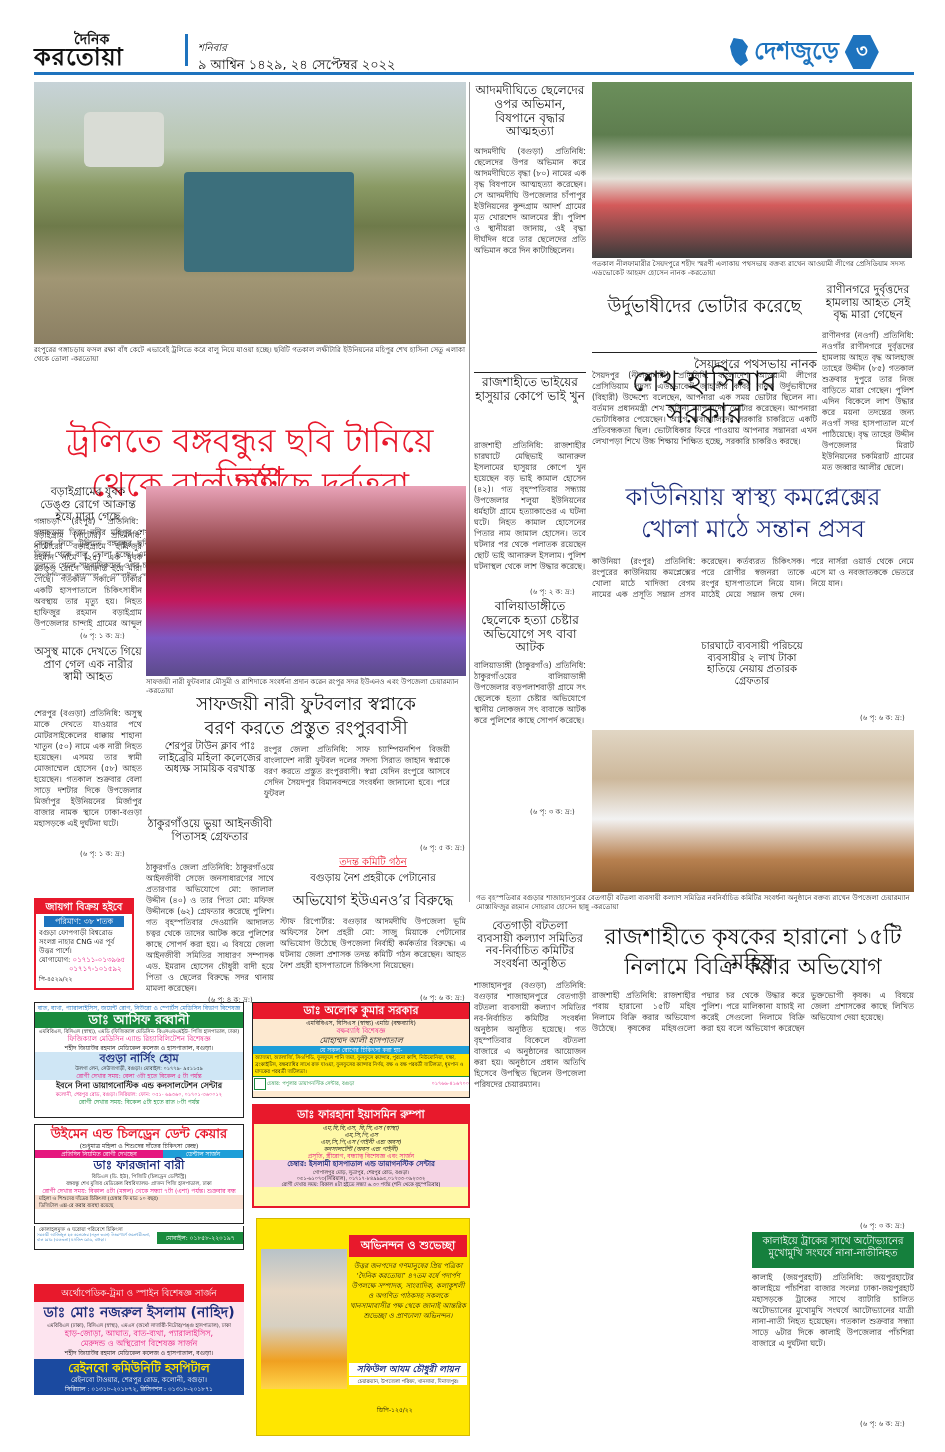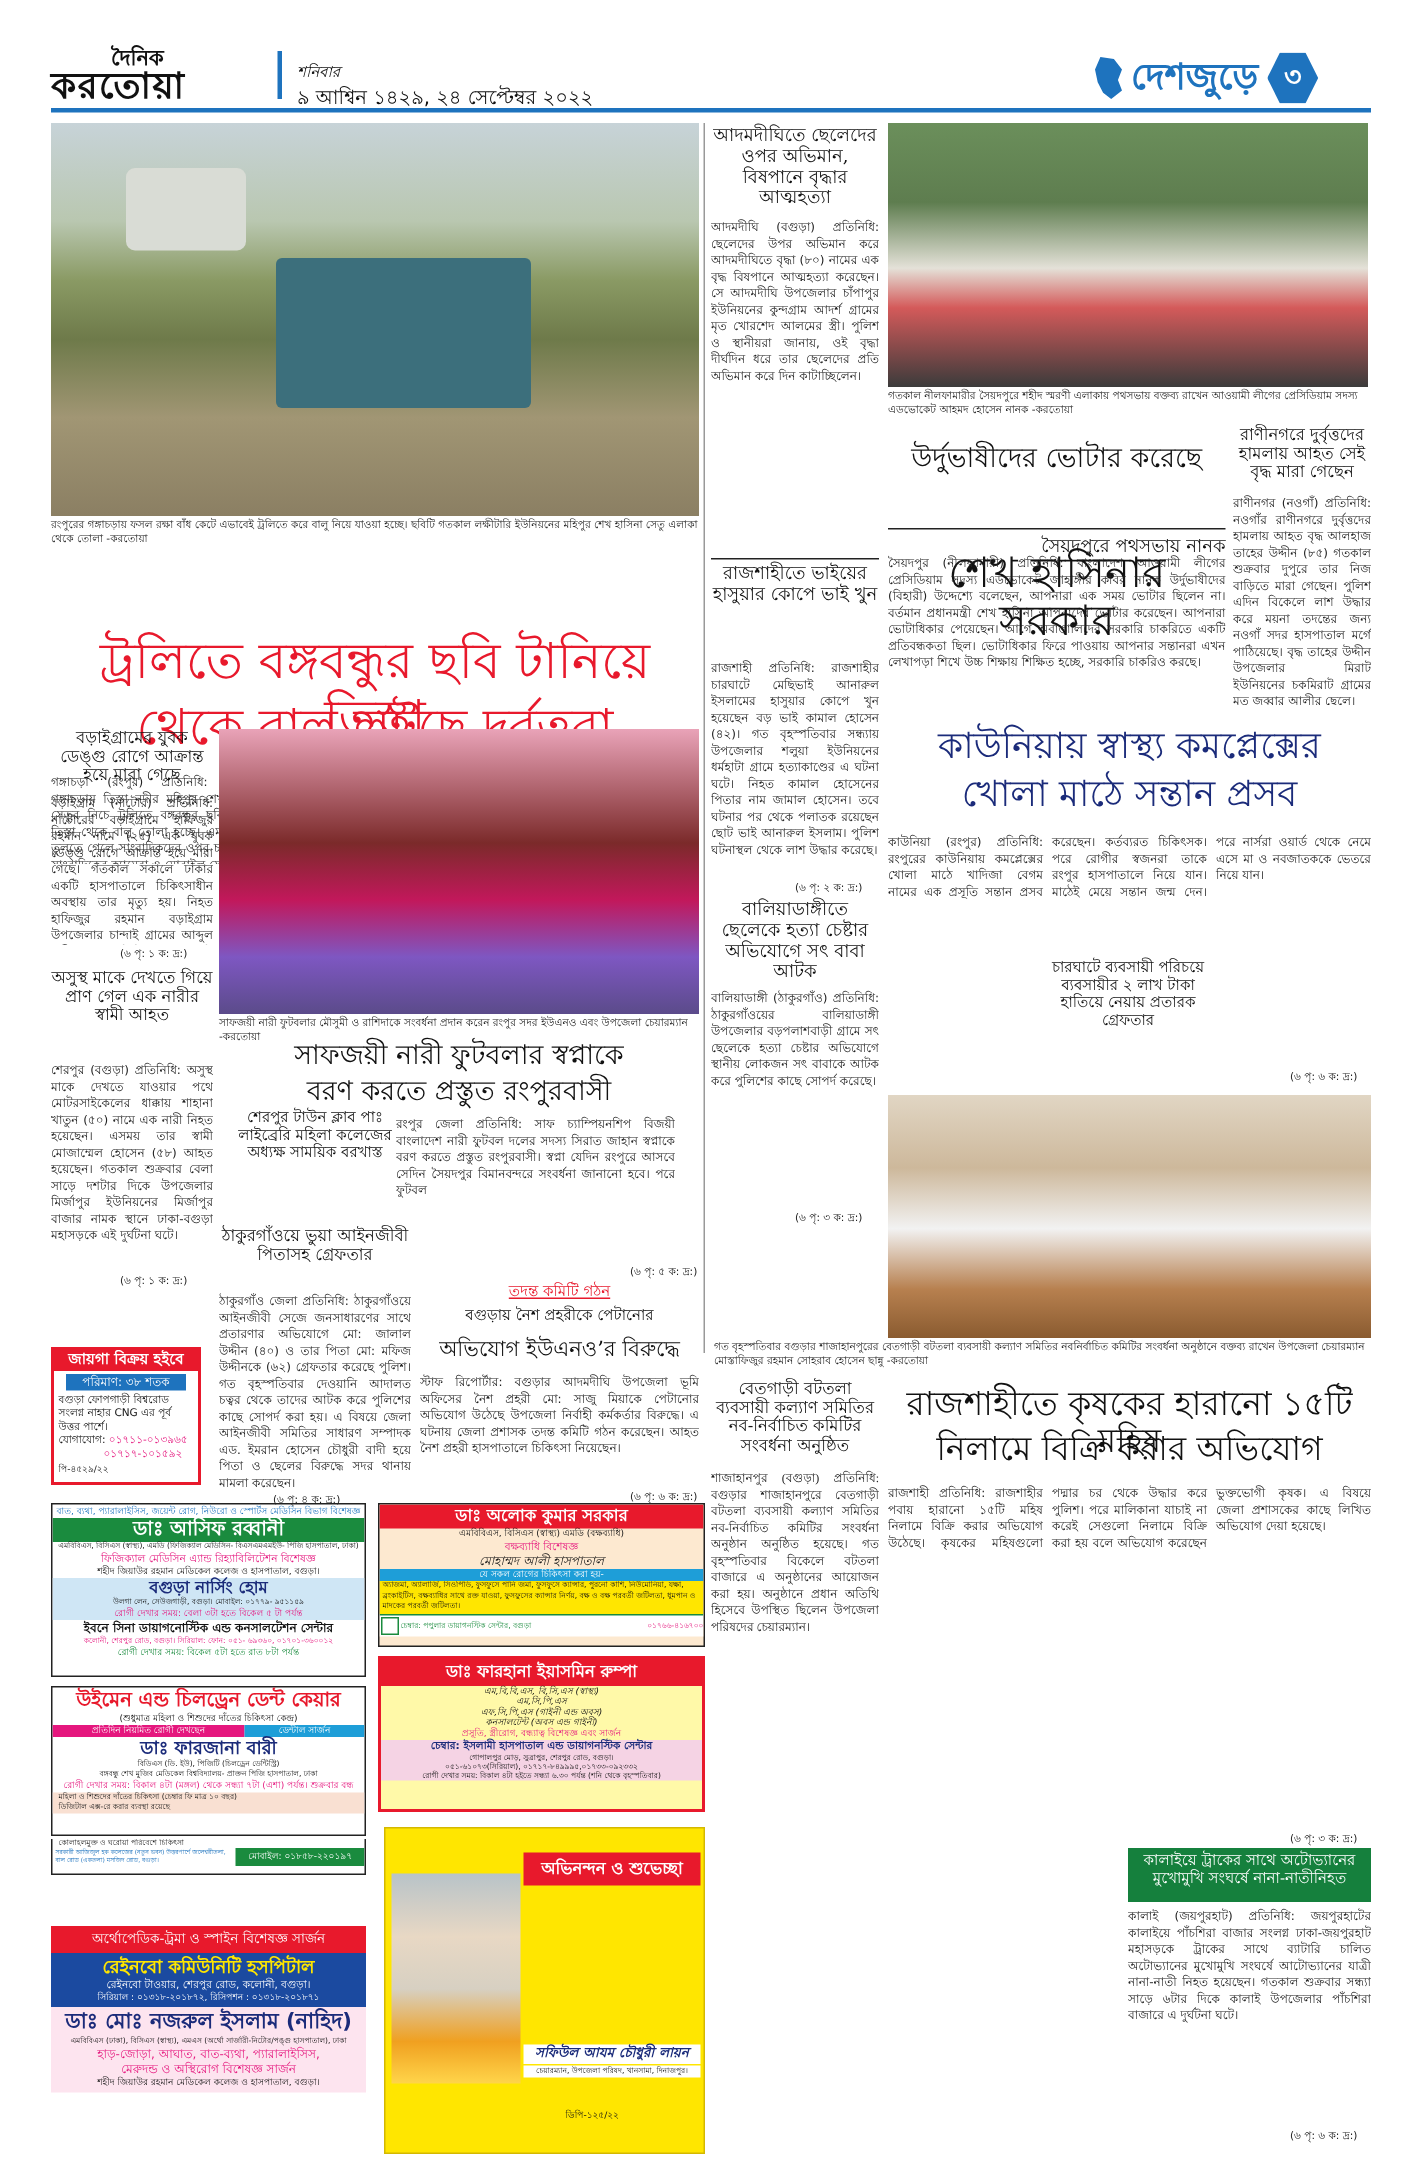--- a/index.html
+++ b/index.html
@@ -108,21 +108,21 @@
 <div class="abs caption" style="left:420px;top:844px;">(৬ পৃ: ৫ ক: দ্র:)</div>
 
 <div class="abs hl" style="left:146px;top:700px;width:128px;font-size:10px;top:740px;">শেরপুর টাউন ক্লাব পাঃ লাইব্রেরি মহিলা কলেজের অধ্যক্ষ সাময়িক বরখাস্ত</div>
 
 <div class="abs hl" style="left:34px;top:646px;width:108px;font-size:11px;">অসুস্থ মাকে দেখতে গিয়ে প্রাণ গেল এক নারীর স্বামী আহত</div>
 <div class="abs bodytext" style="left:34px;top:708px;width:108px;height:140px;">শেরপুর (বগুড়া) প্রতিনিধি: অসুস্থ মাকে দেখতে যাওয়ার পথে মোটরসাইকেলের ধাক্কায় শাহানা খাতুন (৫০) নামে এক নারী নিহত হয়েছেন। এসময় তার স্বামী মোজাম্মেল হোসেন (৫৮) আহত হয়েছেন। গতকাল শুক্রবার বেলা সাড়ে দশটার দিকে উপজেলার মির্জাপুর ইউনিয়নের মির্জাপুর বাজার নামক স্থানে ঢাকা-বগুড়া মহাসড়কে এই দুর্ঘটনা ঘটে।</div>
 <div class="abs caption" style="left:80px;top:850px;">(৬ পৃ: ১ ক: দ্র:)</div>
 
 <div class="abs hl" style="left:146px;top:810px;width:128px;font-size:11px;top:818px;">ঠাকুরগাঁওয়ে ভুয়া আইনজীবী পিতাসহ গ্রেফতার</div>
 <div class="abs bodytext" style="left:146px;top:862px;width:128px;height:130px;">ঠাকুরগাঁও জেলা প্রতিনিধি: ঠাকুরগাঁওয়ে আইনজীবী সেজে জনসাধারণের সাথে প্রতারণার অভিযোগে মো: জালাল উদ্দীন (৪০) ও তার পিতা মো: মফিজ উদ্দীনকে (৬২) গ্রেফতার করেছে পুলিশ। গত বৃহস্পতিবার দেওয়ানি আদালত চত্বর থেকে তাদের আটক করে পুলিশের কাছে সোপর্দ করা হয়। এ বিষয়ে জেলা আইনজীবী সমিতির সাধারণ সম্পাদক এড. ইমরান হোসেন চৌধুরী বাদী হয়ে পিতা ও ছেলের বিরুদ্ধে সদর থানায় মামলা করেছেন।</div>
-<div class="abs caption" style="left:182px;top:996px;">(৬ পৃ: ৪ ক: দ্র:)</div>
+<div class="abs caption" style="left:208px;top:996px;">(৬ পৃ: ৪ ক: দ্র:)</div>
 
 <div class="abs hl" style="left:280px;top:856px;width:186px;font-size:10px;text-decoration:underline;color:#e8192c;">তদন্ত কমিটি গঠন</div>
 <div class="abs hl" style="left:280px;top:872px;width:186px;font-size:10px;">বগুড়ায় নৈশ প্রহরীকে পেটানোর</div>
 <div class="abs hl" style="left:280px;top:892px;width:186px;font-size:14px;">অভিযোগ ইউএনও’র বিরুদ্ধে</div>
 <div class="abs bodytext" style="left:280px;top:916px;width:186px;height:76px;">স্টাফ রিপোর্টার: বগুড়ার আদমদীঘি উপজেলা ভূমি অফিসের নৈশ প্রহরী মো: সাজু মিয়াকে পেটানোর অভিযোগ উঠেছে উপজেলা নির্বাহী কর্মকর্তার বিরুদ্ধে। এ ঘটনায় জেলা প্রশাসক তদন্ত কমিটি গঠন করেছেন। আহত নৈশ প্রহরী হাসপাতালে চিকিৎসা নিয়েছেন।</div>
 <div class="abs caption" style="left:420px;top:994px;">(৬ পৃ: ৬ ক: দ্র:)</div>
 
 <div class="abs ad" style="left:34px;top:898px;width:100px;height:92px;border:2px solid #e8192c;background:#fff;">
   <div style="background:#e8192c;color:#fff;font-size:10px;font-weight:bold;line-height:14px;">জায়গা বিক্রয় হইবে</div>
   <div style="background:#1e73be;color:#fff;font-size:8px;margin:2px 8px;line-height:11px;">পরিমাণ: ৩৮ শতক</div>
@@ -170,31 +170,31 @@
 <div class="abs ad" style="left:34px;top:1226px;width:210px;height:24px;border-top:none;">
   <div style="font-size:5px;line-height:6px;text-align:left;padding-left:4px;">কোলাহলমুক্ত ও ঘরোয়া পরিবেশে চিকিৎসা</div>
   <div style="display:flex;">
     <span style="font-size:4px;line-height:5px;color:#1e73be;flex:1.4;text-align:left;padding-left:2px;">সরকারী আজিজুল হক কলেজের (নতুন ভবন) উত্তরপার্শে জলেশ্বরীতলা, বাল রোড (একতলা) মসজিদ রোড, বগুড়া।</span>
     <span style="background:#1a8b3e;color:#fff;font-size:6px;line-height:12px;flex:1;">মোবাইল: ০১৮৫৮-২২০১৯৭</span>
   </div>
 </div>
 
 <div class="abs ad" style="left:34px;top:1284px;width:210px;height:136px;border:none;">
   <div style="background:#e8192c;color:#fff;font-size:9px;line-height:18px;">অর্থোপেডিক-ট্রমা ও স্পাইন বিশেষজ্ঞ সার্জন</div>
-  <div style="background:#1b4aa0;color:#fff;padding:2px 0;">
-    <div style="font-size:12px;font-weight:bold;color:#ffe600;line-height:15px;">রেইনবো কমিউনিটি হসপিটাল</div>
-    <div style="font-size:7px;line-height:9px;">রেইনবো টাওয়ার, শেরপুর রোড, কলোনী, বগুড়া।</div>
-    <div style="font-size:6px;line-height:8px;">সিরিয়াল : ০১৩১৮-২০১৮৭২, রিসিপশন : ০১৩১৮-২০১৮৭১</div>
-  </div>
   <div style="background:#fde4ef;padding-bottom:2px;">
     <div style="font-size:14px;font-weight:bold;color:#1b2b7a;line-height:20px;">ডাঃ মোঃ নজরুল ইসলাম (নাহিদ)</div>
     <div style="font-size:5px;line-height:7px;">এমবিবিএস (ঢাকা), বিসিএস (স্বাস্থ্য), এমএস (অর্থো সার্জারী-নিটোর/পঙ্গু হাসপাতাল), ঢাকা</div>
     <div style="font-size:8px;color:#e5177e;line-height:10px;">হাড়-জোড়া, আঘাত, বাত-ব্যথা, প্যারালাইসিস,</div>
     <div style="font-size:8px;color:#e5177e;line-height:10px;">মেরুদন্ড ও অস্থিরোগ বিশেষজ্ঞ সার্জন</div>
     <div style="font-size:6px;line-height:8px;">শহীদ জিয়াউর রহমান মেডিকেল কলেজ ও হাসপাতাল, বগুড়া।</div>
+  </div>
+  <div style="background:#1b4aa0;color:#fff;padding:2px 0;">
+    <div style="font-size:12px;font-weight:bold;color:#ffe600;line-height:15px;">রেইনবো কমিউনিটি হসপিটাল</div>
+    <div style="font-size:7px;line-height:9px;">রেইনবো টাওয়ার, শেরপুর রোড, কলোনী, বগুড়া।</div>
+    <div style="font-size:6px;line-height:8px;">সিরিয়াল : ০১৩১৮-২০১৮৭২, রিসিপশন : ০১৩১৮-২০১৮৭১</div>
   </div>
 </div>
 
 <div class="abs ad" style="left:252px;top:1002px;width:218px;height:96px;background:#fde9d0;">
   <div style="background:#e8192c;color:#fff;font-size:11px;font-weight:bold;line-height:16px;">ডাঃ অলোক কুমার সরকার</div>
   <div style="font-size:6px;line-height:8px;">এমবিবিএস, বিসিএস (স্বাস্থ্য) এমডি (বক্ষব্যাধি)</div>
   <div style="font-size:7px;color:#e5177e;line-height:9px;">বক্ষব্যাধি বিশেষজ্ঞ</div>
   <div style="font-size:8px;font-style:italic;line-height:10px;">মোহাম্মদ আলী হাসপাতাল</div>
   <div style="background:#1e9ed8;color:#fff;font-size:6px;line-height:8px;">যে সকল রোগের চিকিৎসা করা হয়-</div>
   <div style="background:#ffe600;font-size:5px;line-height:7px;text-align:left;padding:0 2px;height:22px;overflow:hidden;">অ্যাজমা, অ্যালার্জি, সিওপিডি, ফুসফুসে পানি জমা, ফুসফুসে ক্যান্সার, পুরনো কাশি, নিউমোনিয়া, যক্ষা, ব্রংকাইটিস, বক্ষব্যাধির সাথে রক্ত যাওয়া, ফুসফুসের ক্যান্সার নির্ণয়, বক্ষ ও বক্ষ পরবর্তী জটিলতা, ধূমপান ও মাদকের পরবর্তী জটিলতা।</div>
@@ -216,16 +216,17 @@
     <div style="font-size:7px;font-weight:bold;color:#1b2b7a;line-height:9px;">চেম্বার: ইসলামী হাসপাতাল এন্ড ডায়াগনস্টিক সেন্টার</div>
     <div style="font-size:5px;line-height:6px;">গোপালপুর মোড়, সুত্রাপুর, শেরপুর রোড, বগুড়া।</div>
     <div style="font-size:5px;line-height:6px;">০৫১-৬১০৭৩(সিরিয়াল), ০১৭১৭-৮৪৯৯৯৫,০১৭৩৩-০৯২৩৩২</div>
     <div style="font-size:5px;line-height:6px;">রোগী দেখার সময়: বিকাল ৪টা হইতে সন্ধ্যা ৬.৩০ পর্যন্ত (শনি থেকে বৃহস্পতিবার)</div>
   </div>
 </div>
 
 <div class="abs" style="left:256px;top:1218px;width:214px;height:218px;background:#ffe600;border:1px solid #d4b800;overflow:hidden;">
   <div style="position:absolute;left:4px;top:30px;width:86px;height:140px;background:linear-gradient(180deg,#b8c3c8 0%,#e8d8c4 30%,#d7d0c2 55%,#f0a020 80%,#ffd54a 100%);"></div>
   <div style="position:absolute;left:92px;top:16px;width:118px;background:#e8192c;color:#fff;font-size:11px;font-weight:bold;text-align:center;line-height:22px;">অভিনন্দন ও শুভেচ্ছা</div>
+  <div style="position:absolute;left:92px;top:42px;width:118px;font-size:7px;line-height:10px;text-align:center;font-style:italic;">উত্তর জনপদের গণমানুষের প্রিয় পত্রিকা ‘দৈনিক করতোয়া’ ৪৭তম বর্ষে পদার্পণ উপলক্ষে সম্পাদক, সাংবাদিক, কলাকুশলী ও অগণিত পাঠকসহ সকলকে খানসামাবাসীর পক্ষ থেকে জানাই আন্তরিক শুভেচ্ছা ও প্রাণঢালা অভিনন্দন।</div>
   <div style="position:absolute;left:92px;top:144px;width:118px;background:#fff;font-size:9px;color:#1b2b7a;font-style:italic;font-weight:bold;text-align:center;line-height:13px;">সফিউল আযম চৌধুরী লায়ন</div>
   <div style="position:absolute;left:92px;top:158px;width:118px;background:#fff;font-size:5px;text-align:center;line-height:8px;">চেয়ারম্যান, উপজেলা পরিষদ, খানসামা, দিনাজপুর।</div>
   <div style="position:absolute;left:120px;top:186px;font-size:6px;">ডিপি-১২৫/২২</div>
 </div>
 
 </body></html>

